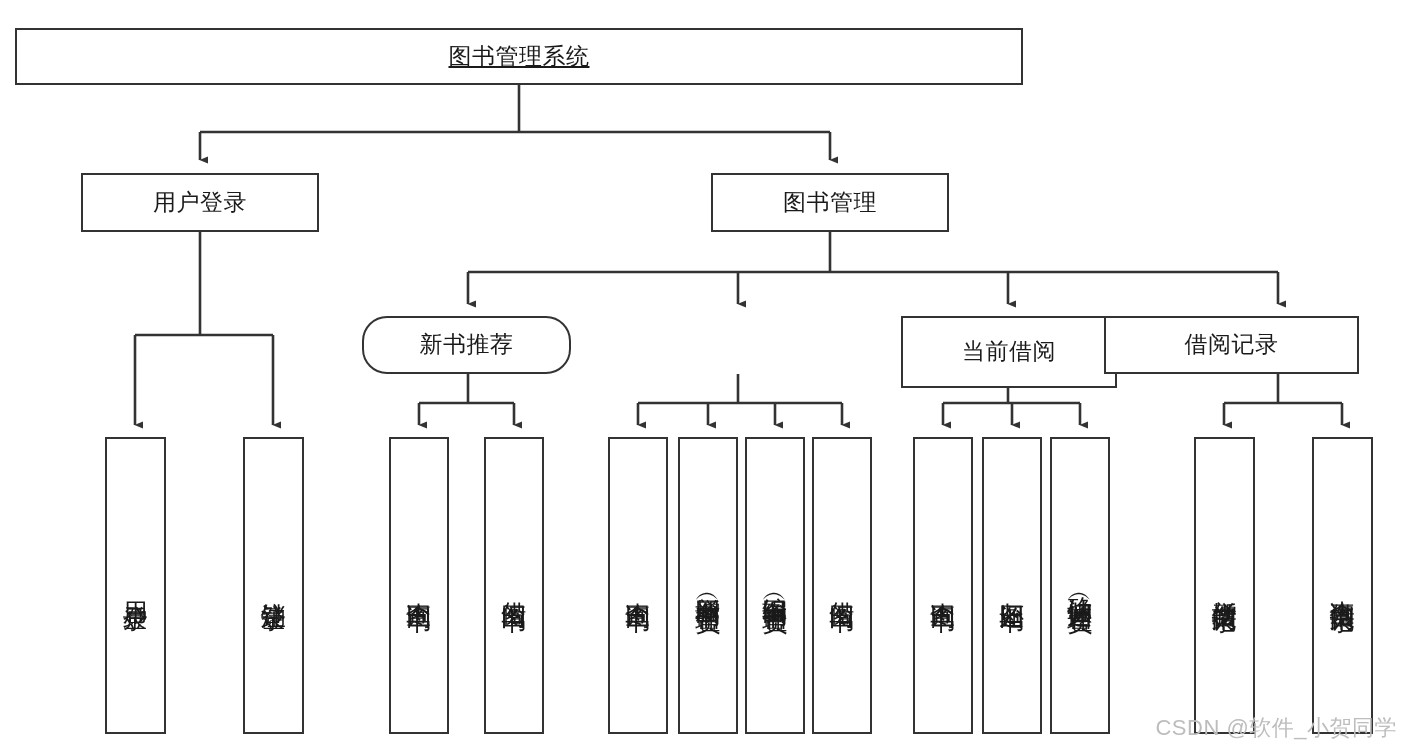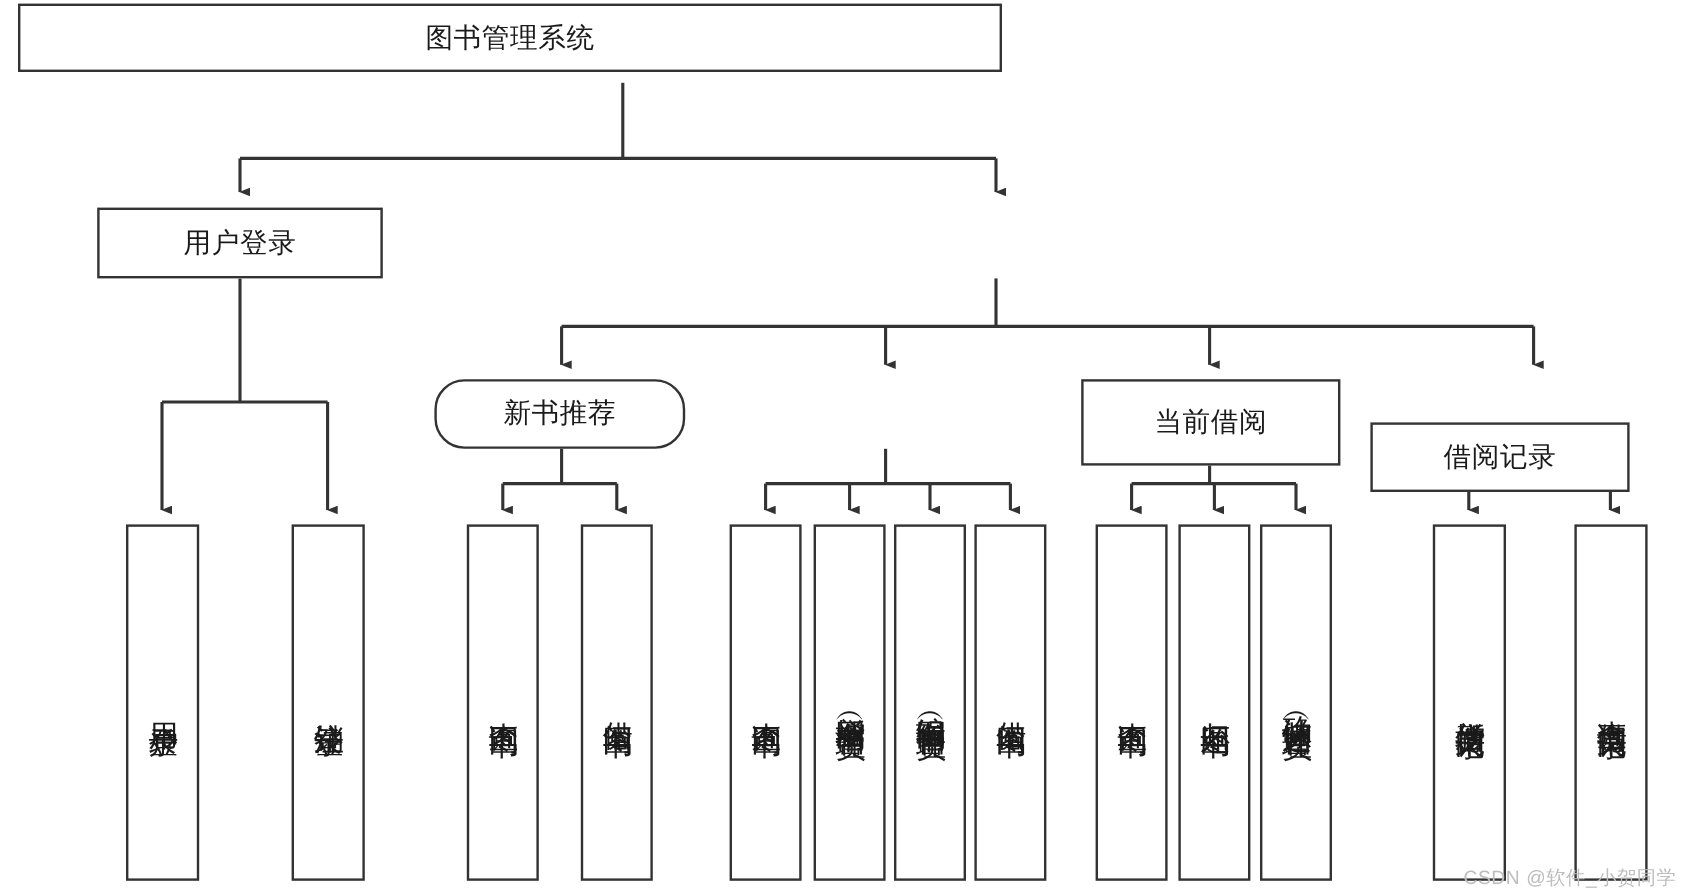--- a/index.html
+++ b/index.html
@@ -53,21 +53,21 @@
   }
   .node.vertical .label {
     writing-mode: vertical-rl;
     text-orientation: upright;
     white-space: normal;
   }
   .watermark {
     position: absolute;
     right: 8px;
     bottom: 4px;
-    font-size: 16px;
+    font-size: 22px;
     color: #bdbdbd;
     letter-spacing: 0.5px;
     white-space: nowrap;
     user-select: none;
   }
 </style>
 </head>
 <body>
 
 <div id="diagram-root">
@@ -118,35 +118,38 @@
       <line x1="1012" y1="403" x2="1012" y2="425" marker-end="url(#arrowhead)"></line>
       <line x1="1080" y1="403" x2="1080" y2="425" marker-end="url(#arrowhead)"></line>
 
       <line x1="1278" y1="374" x2="1278" y2="403"></line>
       <line x1="1224" y1="403" x2="1342" y2="403"></line>
       <line x1="1224" y1="403" x2="1224" y2="425" marker-end="url(#arrowhead)"></line>
       <line x1="1342" y1="403" x2="1342" y2="425" marker-end="url(#arrowhead)"></line>
     </g>
   </svg>
 
-  <div class="node horizontal" style="left:15px; top:3px; width:820px; height:57px;">
+  <div class="node horizontal" style="left:15px; top:28px; width:1008px; height:57px;text-decoration:underline;">
     <span class="label">图书管理系统</span>
   </div>
 
   <div class="node horizontal" style="left:81px; top:173px; width:238px; height:59px;">
     <span class="label">用户登录</span>
+  </div>
+  <div class="node horizontal" style="left:711px; top:173px; width:238px; height:59px;">
+    <span class="label">图书管理</span>
   </div>
 
   <div class="node horizontal" style="left:362px; top:316px; width:209px; height:58px;border-radius:25px;">
     <span class="label">新书推荐</span>
   </div>
   <div class="node horizontal" style="left:901px; top:316px; width:216px; height:72px;">
     <span class="label">当前借阅</span>
   </div>
-  <div class="node horizontal" style="left:1142px; top:316px; width:216px; height:58px;margin-top:36px;">
+  <div class="node horizontal" style="left:1104px; top:316px; width:255px; height:58px;">
     <span class="label">借阅记录</span>
   </div>
 
   <div class="node vertical" style="left:105px; top:437px; width:61px; height:297px;">
     <span class="label">用户登录</span>
   </div>
   <div class="node vertical" style="left:243px; top:437px; width:61px; height:297px;">
     <span class="label">注销登录</span>
   </div>
   <div class="node vertical" style="left:389px; top:437px; width:60px; height:297px;">

